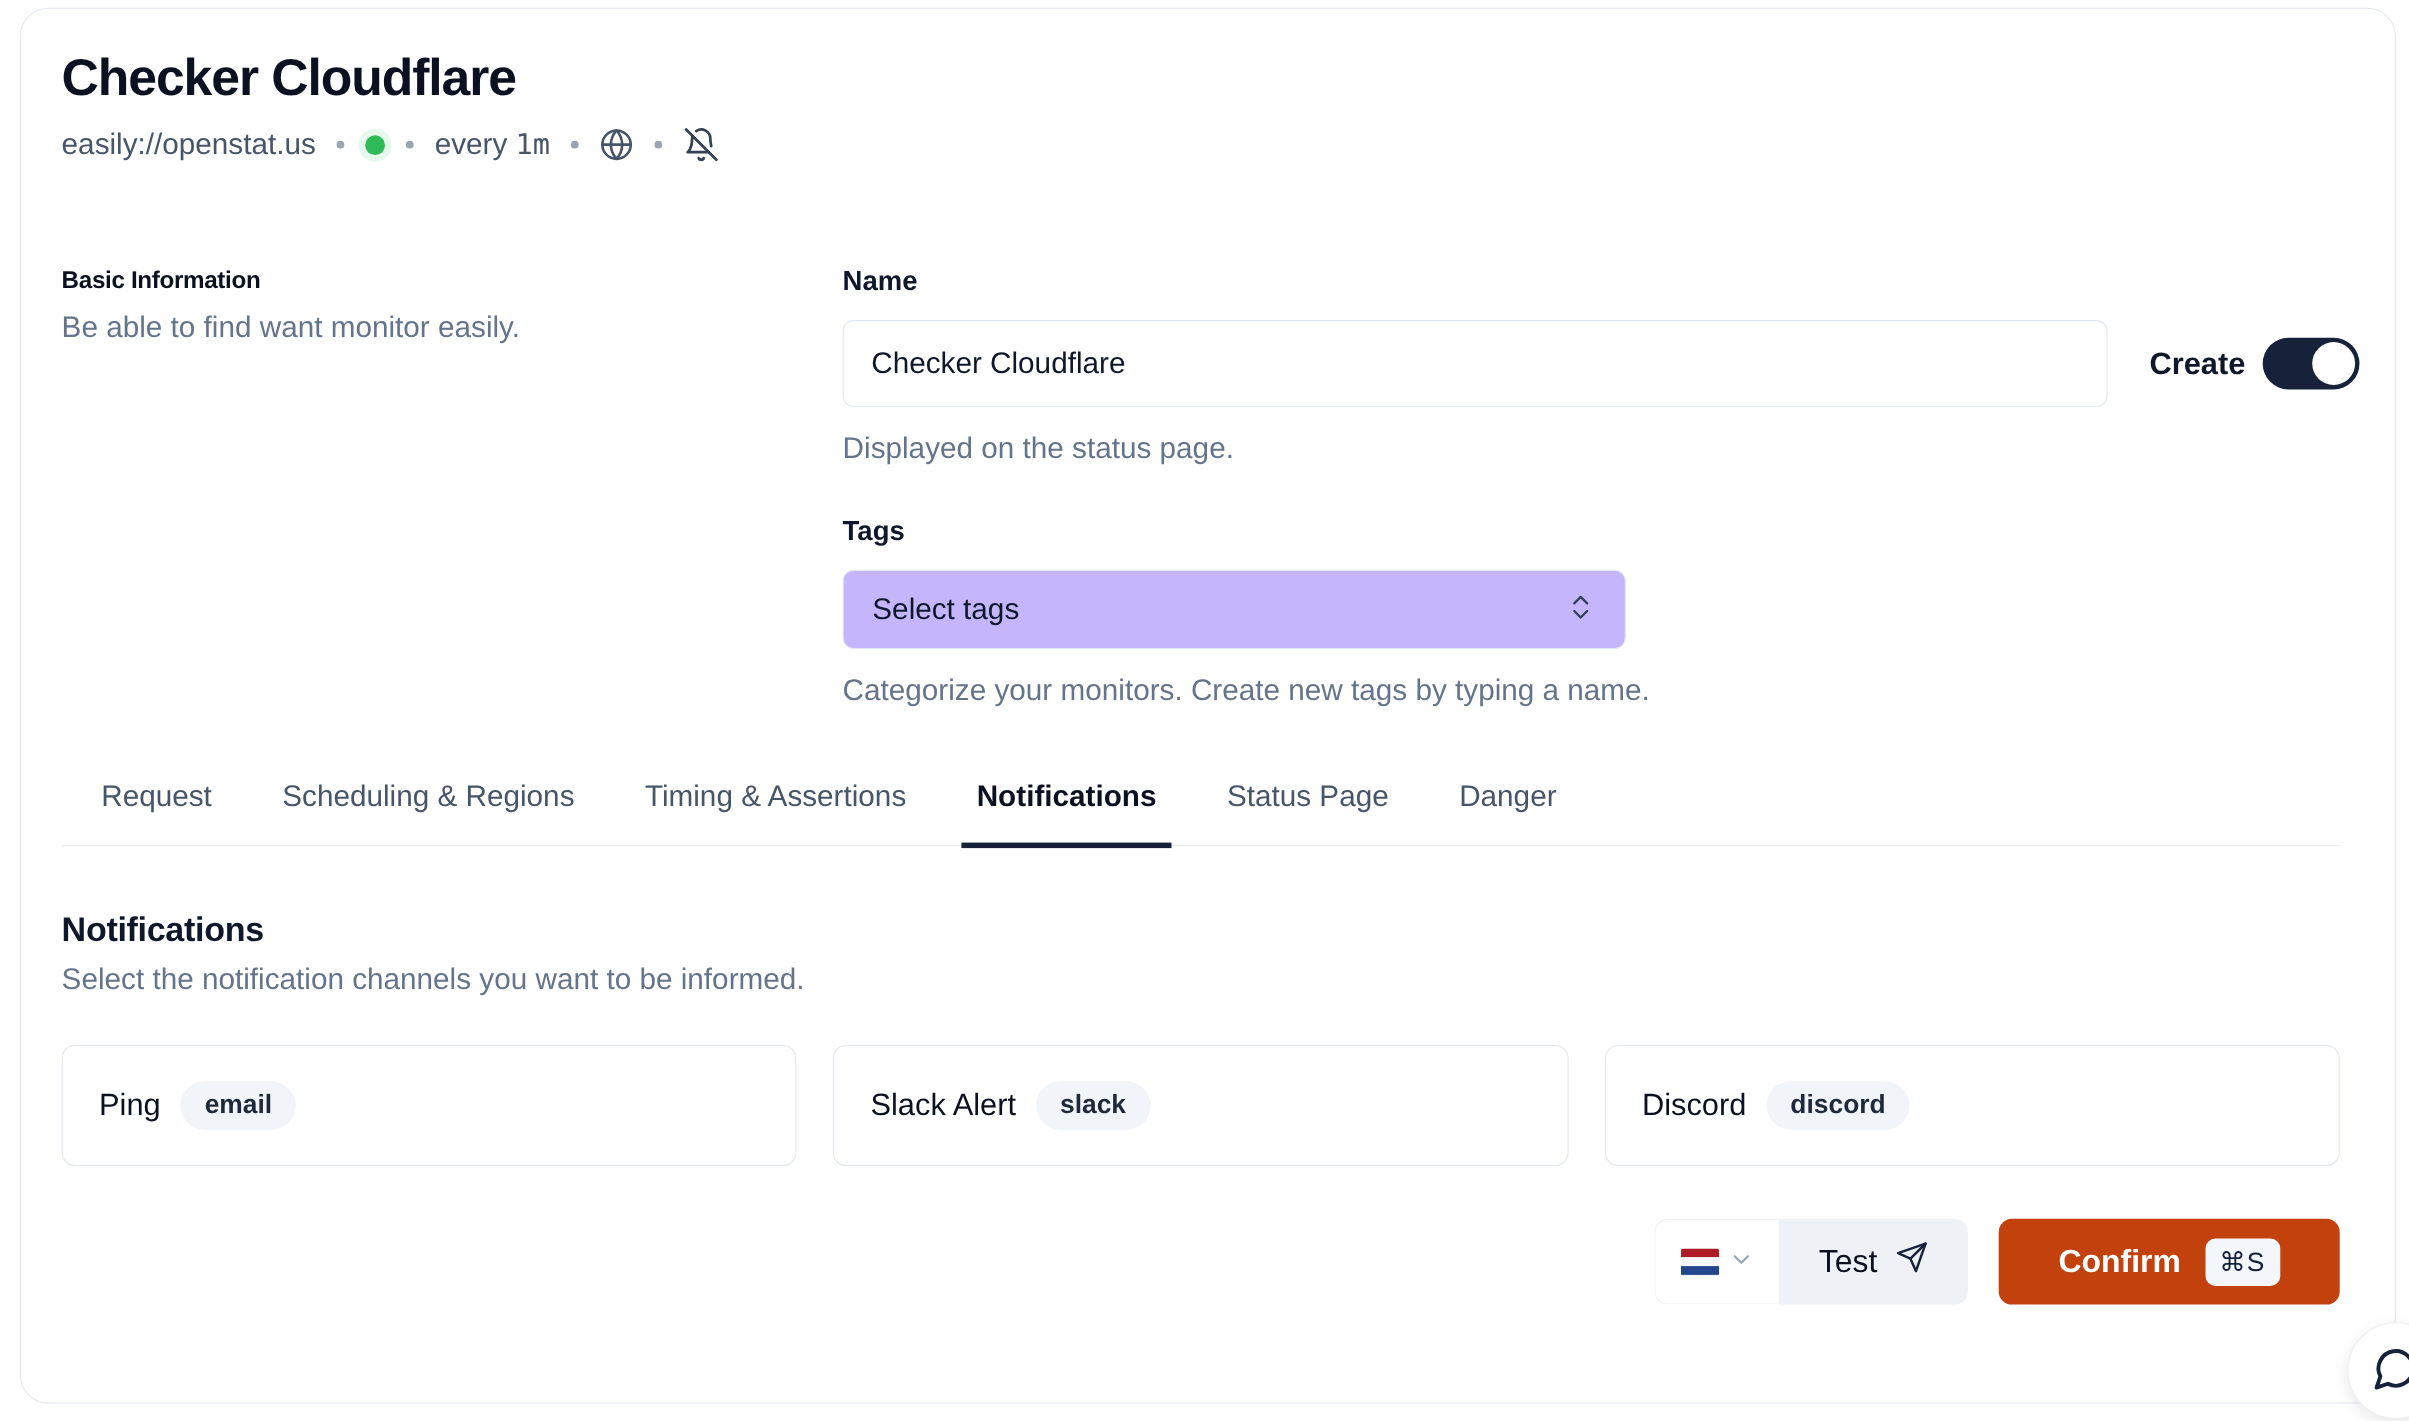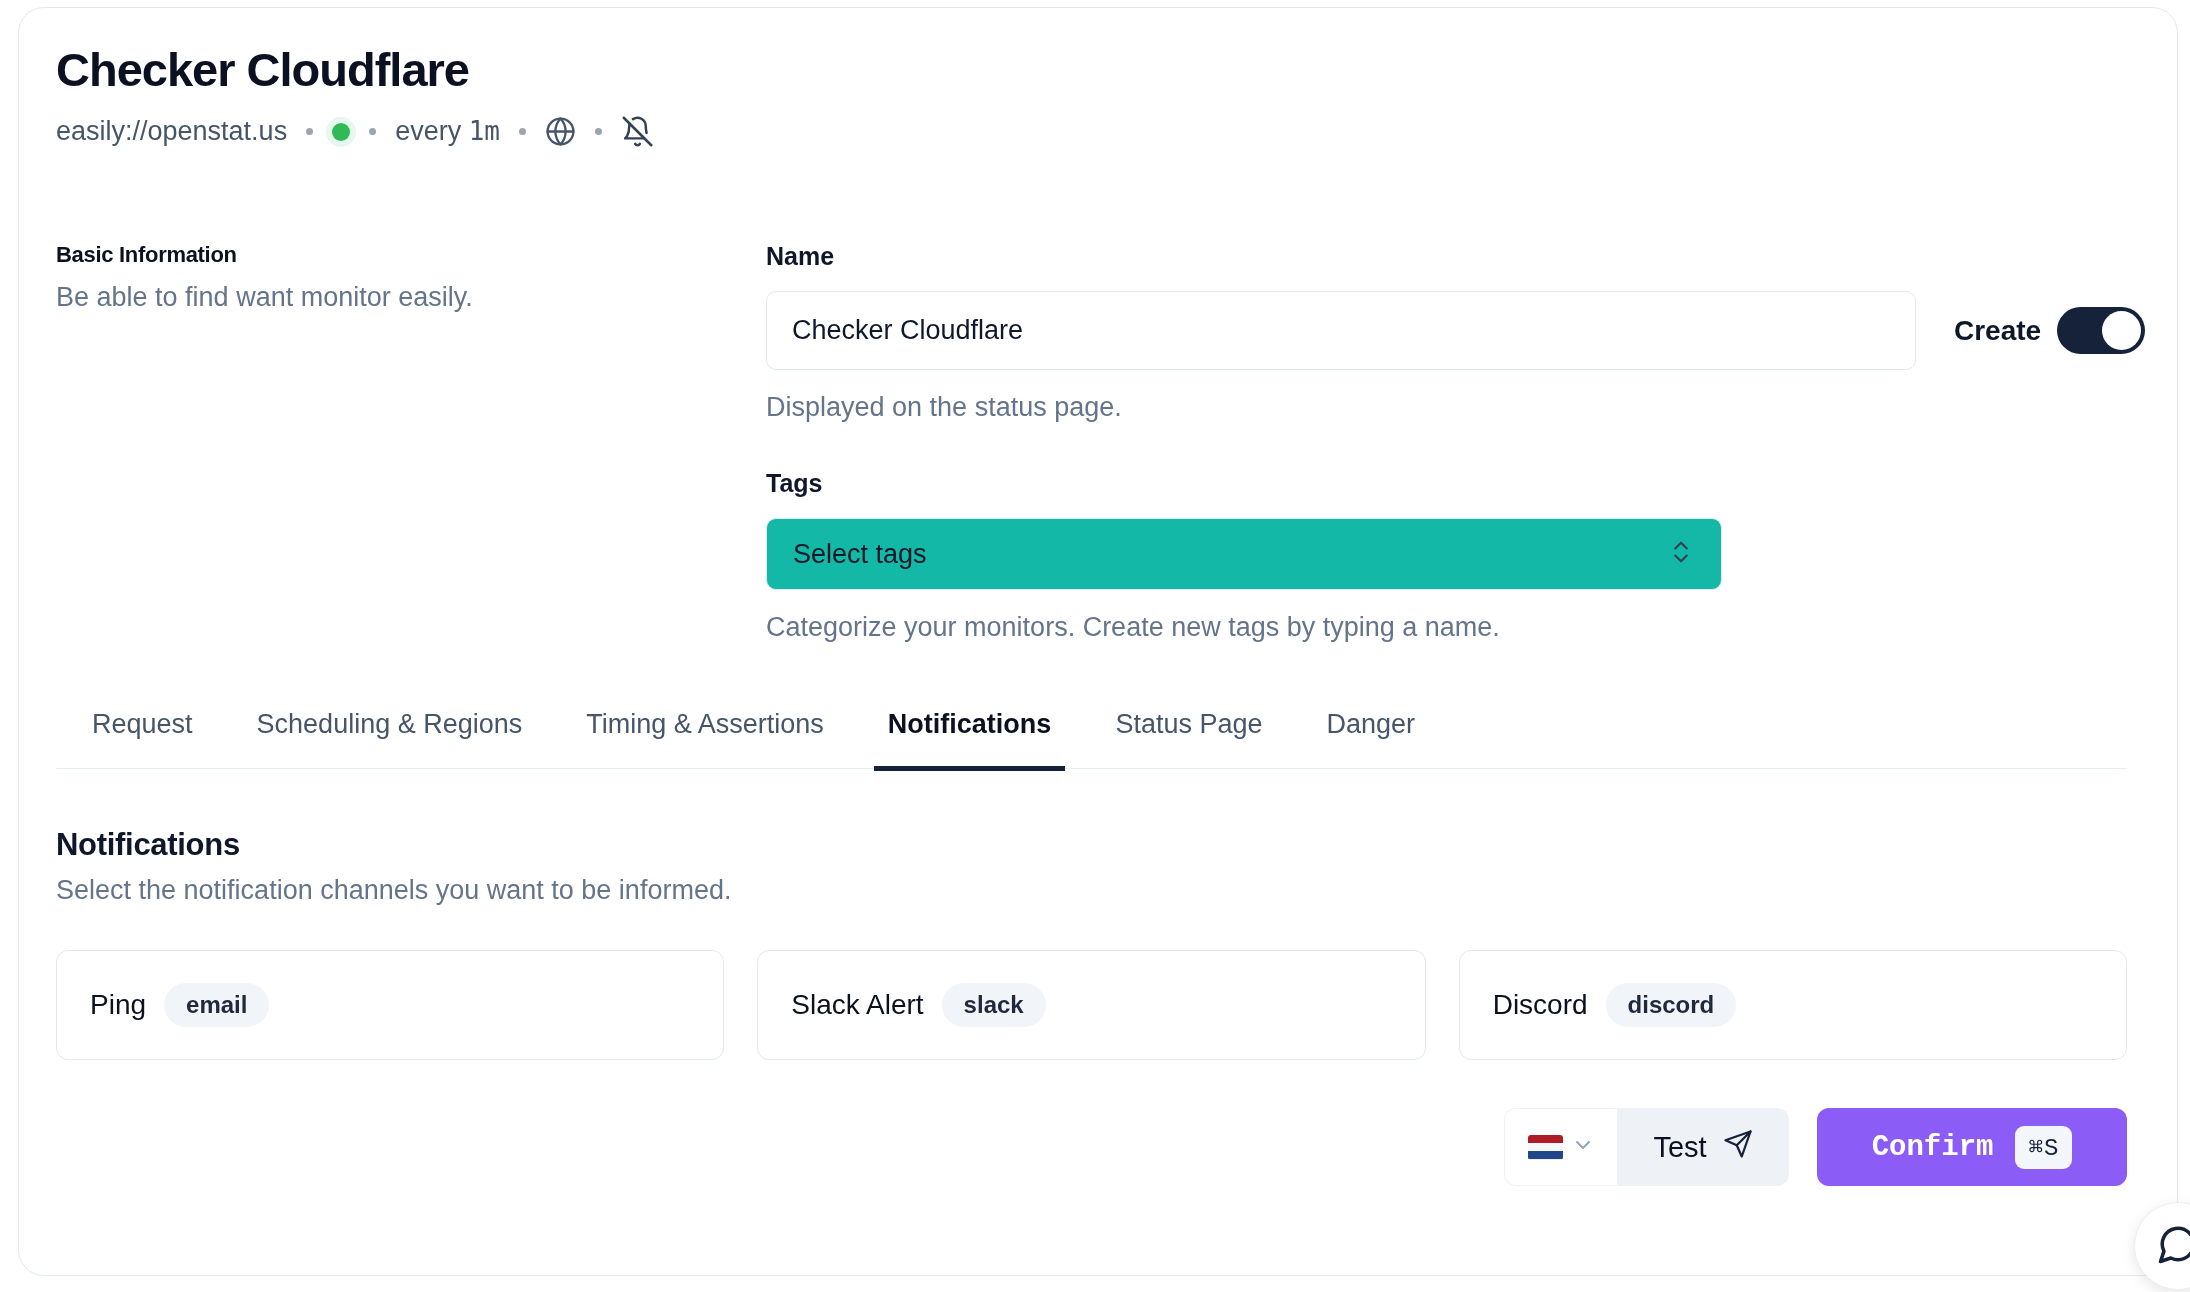--- a/index.html
+++ b/index.html
@@ -48,22 +48,22 @@
     position:relative; cursor:pointer; flex:none;
   }
   .toggle .knob {
     position:absolute; right:4px; top:4px; width:39px; height:39px;
     background:#fff; border-radius:50%;
   }
   .help-text { margin-top:22px; font-size:27px; color:#64748b; }
 
   .tags-block { margin-top:46px; }
   .select-box {
-    margin-top:20px; width:956px; height:72px; border:1.5px solid #e2e8f0;
-    border-radius:10px; background:#14b8a6; display:flex; align-items:center;
+    margin-top:20px; width:712px; height:72px; border:1.5px solid #e2e8f0;
+    border-radius:10px; background:#c4b5fd; display:flex; align-items:center;
     justify-content:space-between; padding:0 26px; cursor:pointer;
   }
   .select-box .value { font-size:27px; color:#0f172a; }
   .icon-chevrons { color:#334155; }
 
   
   .tabs { margin-top:66px; display:flex; border-bottom:1.5px solid #e8edf3; padding-left:22px; }
   .tab {
     font-size:27px; font-weight:500; color:#475569; padding:0 14px 28px 14px;
     margin-right:36px; cursor:pointer; position:relative; white-space:nowrap;
@@ -101,24 +101,24 @@
   .flag .r { background:#ae1c28; } .flag .w { background:#f6f7f8; } .flag .b { background:#21468b; }
   .icon-chevdown { color:#94a3b8; }
   .test-btn {
     width:172px; height:78px; background:#eef2f6; border-radius:0 12px 12px 0;
     display:flex; align-items:center; justify-content:center; gap:16px;
     font-size:29px; font-weight:400; color:#0b1120; cursor:pointer; border:none;
     font-family:"Liberation Sans", sans-serif;
   }
   .icon-send { color:#16213a; }
   .confirm-btn {
-    width:310px; height:78px; background:#8b5cf6; border:none; border-radius:12px;
+    width:310px; height:78px; background:#c2410c; border:none; border-radius:12px;
     display:flex; align-items:center; justify-content:center; gap:22px;
     font-size:29px; font-weight:600; color:#ffffff; cursor:pointer;
-    font-family:Liberation Mono, monospace;
+    font-family:Liberation Sans, sans-serif;
   }
   .kbd {
     background:#f3f6fa; color:#16213a; font-size:24px; font-weight:500;
     border-radius:9px; padding:7px 13px; letter-spacing:1px;
   }
 
   
   .chat-fab {
     position:absolute; right:-32px; bottom:2px; width:88px; height:88px;
     background:#fff; border:1px solid #eceff3; border-radius:50%;

